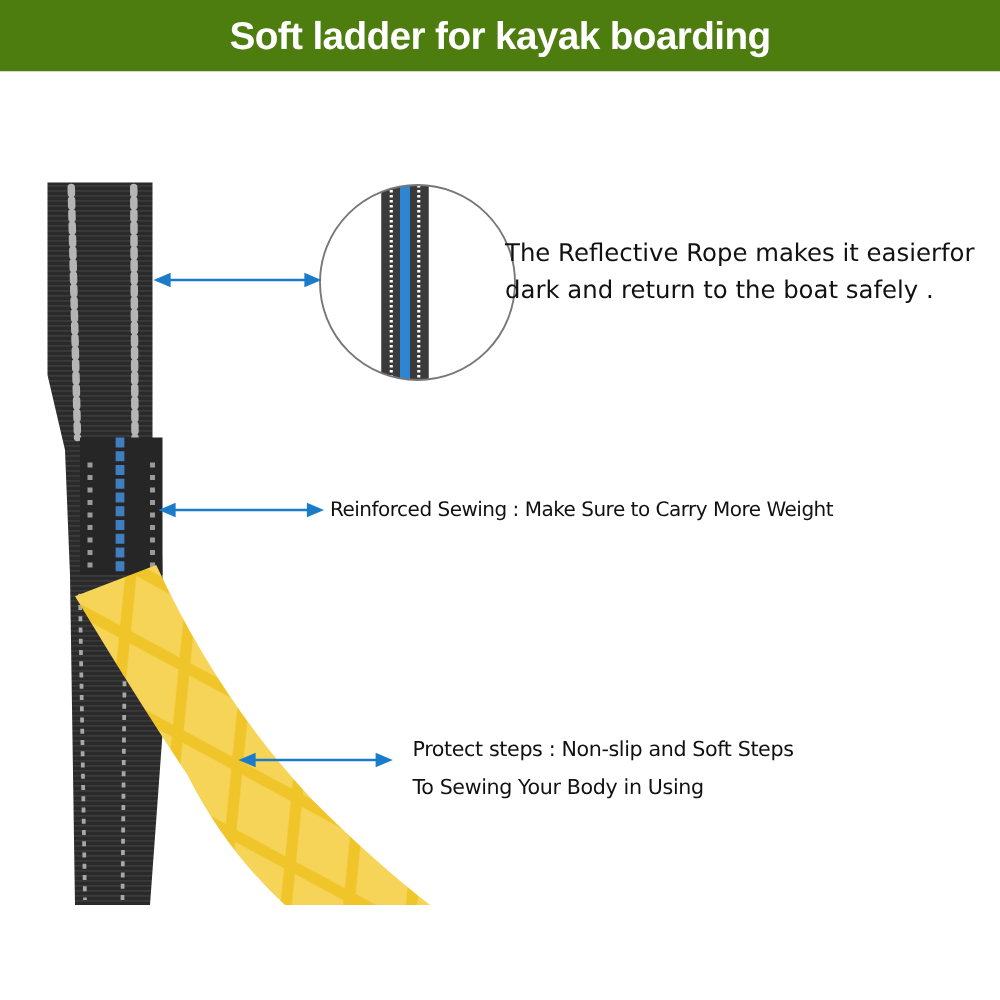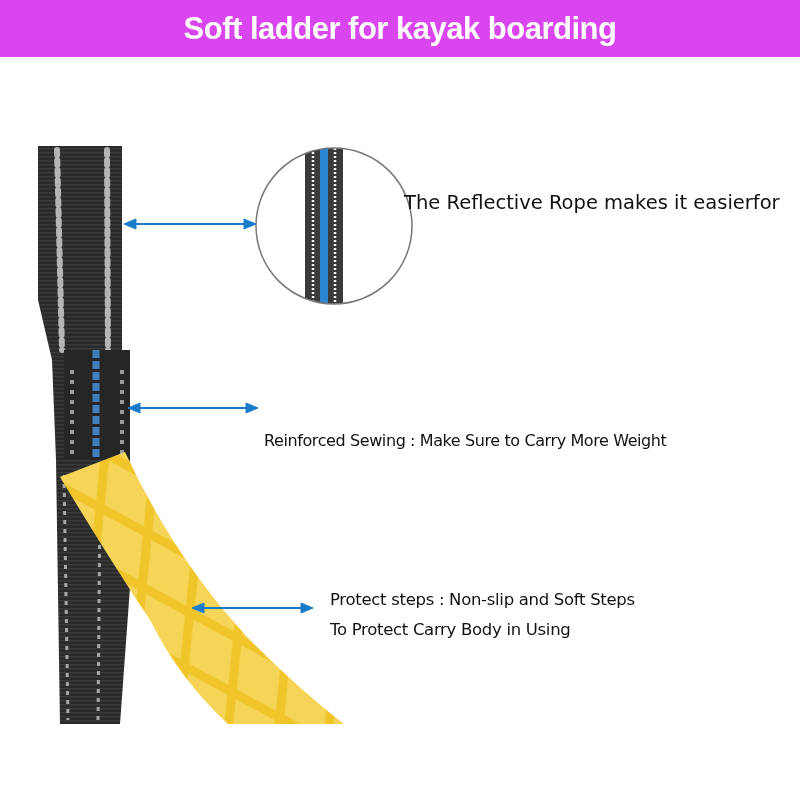--- a/index.html
+++ b/index.html
@@ -1,22 +1,22 @@
 <!DOCTYPE html>
 <html><head>
   <meta charset="utf-8">
   <style>
     html, body { margin: 0; padding: 0; }
     body { width: 800px; height: 800px; background: #ffffff; position: relative; overflow: hidden; font-family: "Liberation Sans", sans-serif; }
-    .header { position: absolute; left: 0; top: 0; width: 800px; height: 57px; background: #d946ef; display: flex; align-items: center; justify-content: center; }
+    .header { position: absolute; left: 0; top: 0; width: 800px; height: 57px; background: #4d7c0f; display: flex; align-items: center; justify-content: center; }
     .header-title { color: #ffffff; font-weight: bold; font-size: 31px; letter-spacing: -0.5px; font-family: "Liberation Sans", sans-serif; }
     .art { position: absolute; left: 0; top: 0; width: 800px; height: 800px; }
     .label { position: absolute; color: #111111; font-family: "DejaVu Sans", sans-serif; }
     .label-reflective { left: 404px; top: 188px; font-size: 19.5px; line-height: 29px; width: 390px; }
-    .label-sewing { left: 264px; top: 397px; font-size: 16px; line-height: 22px; white-space: nowrap; letter-spacing: -0.4px; margin-top: 33px; }
+    .label-sewing { left: 264px; top: 397px; font-size: 16px; line-height: 22px; white-space: nowrap; letter-spacing: -0.4px; }
     .label-steps { left: 330px; top: 585px; font-size: 16.5px; line-height: 30px; white-space: nowrap; letter-spacing: -0.3px; }
     .label div { display: block; }
   </style>
 </head>
 <body>
 
 <div class="header">
   <span class="header-title">Soft ladder for kayak boarding</span>
 </div>
 
@@ -80,20 +80,21 @@
   </g>
   <g stroke="#1a7cc9" fill="#1a7cc9">
     <line x1="198" y1="608" x2="306" y2="608" stroke-width="2"></line>
     <polygon points="192,608 204,603 204,613"></polygon>
     <polygon points="313,608 301,603 301,613"></polygon>
   </g>
 </svg>
 
 <div class="label label-reflective">
   <div>The Reflective Rope makes it easierfor</div>
+  <div>dark and return to the boat safely .</div>
 </div>
 
 <div class="label label-sewing">Reinforced Sewing : Make Sure to Carry More Weight</div>
 
 <div class="label label-steps">
   <div>Protect steps : Non-slip and Soft Steps</div>
-  <div>To Protect Carry Body in Using</div>
+  <div>To Sewing Your Body in Using</div>
 </div>
 
 </body></html>

